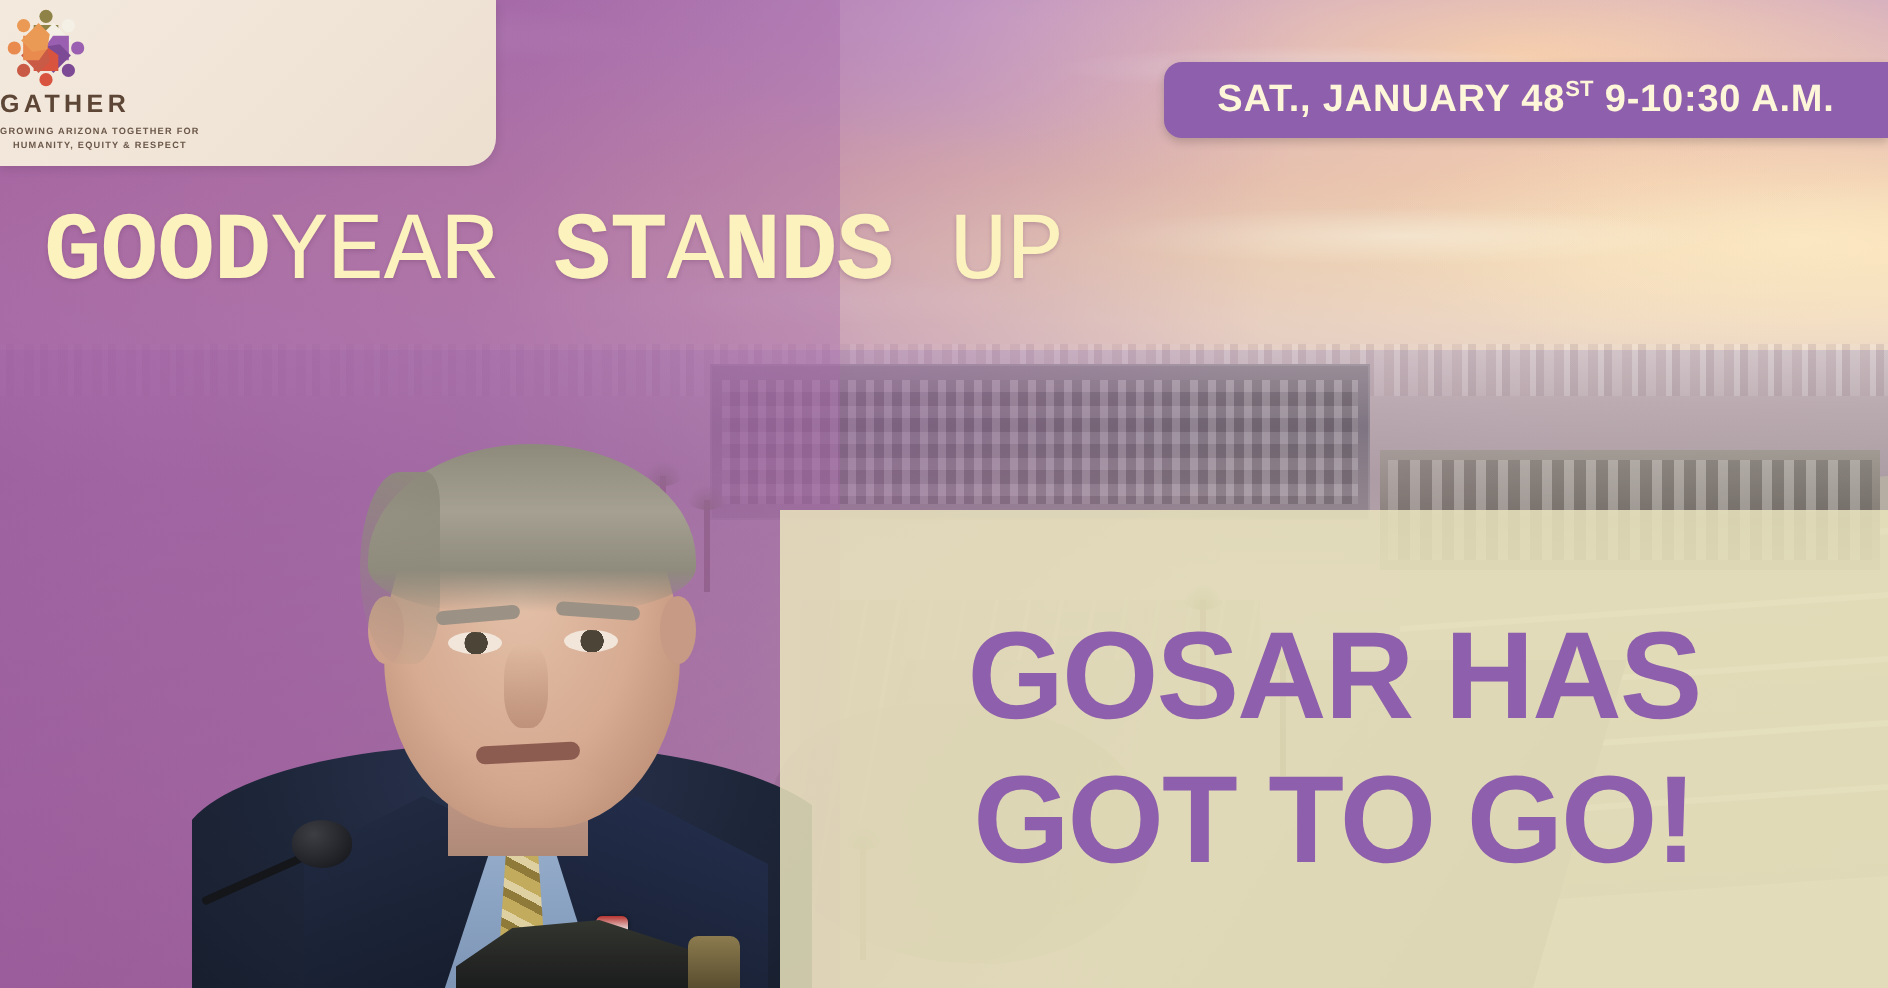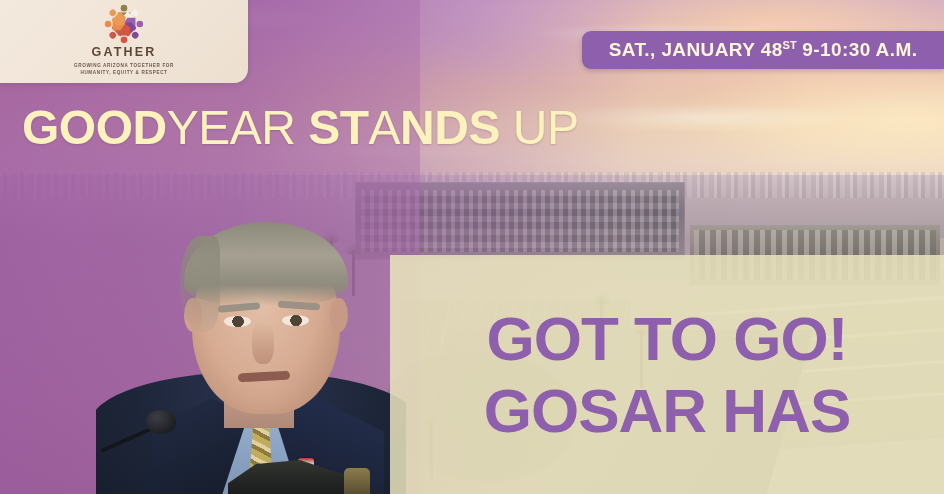--- a/index.html
+++ b/index.html
@@ -106,21 +106,21 @@
     position:absolute;left:0;top:0;width:420px;height:494px;
     background:linear-gradient(180deg, rgba(160,95,165,.30) 0%, rgba(168,104,170,.42) 40%, rgba(150,80,150,.50) 100%);
   }
 
   
   .logo-card{
     position:absolute;left:0;top:0;width:248px;height:83px;
     background:linear-gradient(135deg,#f3e9dd 0%, #f0e4d6 60%, #ecdfd0 100%);
     border-bottom-right-radius:14px;
     box-shadow:0 1px 6px rgba(0,0,0,.12);
-    display:flex;flex-direction:column;align-items:center;justify-content:flex-start;
+    display:flex;flex-direction:column;align-items:flex-start;justify-content:flex-start;
     padding-top:2px;box-sizing:border-box;
   }
   .logo-mark{width:46px;height:44px;display:block;}
   .logo-word{
     font-size:12.5px;font-weight:bold;letter-spacing:2.2px;color:#5d4636;
     margin-top:0px;line-height:1;
   }
   .logo-tag{
     font-size:4.6px;font-weight:bold;letter-spacing:.62px;color:#6b584a;
     text-align:center;line-height:1.55;margin-top:3px;white-space:pre-line;
@@ -134,21 +134,21 @@
     display:flex;align-items:center;justify-content:center;
     box-shadow:0 2px 5px rgba(0,0,0,.18);
   }
   .date-text{
     color:#fdf6d8;font-size:19px;font-weight:bold;letter-spacing:.4px;
     white-space:nowrap;
   }
   .date-text sup{font-size:11px;vertical-align:super;letter-spacing:0;}
 
   
-  .head-wrap{position:absolute;left:22px;top:104px;}
+  .head-wrap{position:absolute;left:22px;top:104px;font-family:Liberation Mono, monospace;}
   .head1{
     font-size:48px;line-height:.98;color:#fbf2bd;white-space:nowrap;
     letter-spacing:-.5px;
     text-shadow:0 1px 2px rgba(90,50,90,.25);
   }
   .head2{
     font-size:47px;line-height:1.02;color:#fbf2bd;white-space:nowrap;
     margin-top:8px;letter-spacing:-.3px;
     text-shadow:0 1px 2px rgba(90,50,90,.25);
   }
@@ -372,18 +372,18 @@
     <div class="mic1">
       <div class="stem"></div>
         <div class="head"></div>
     </div>
     <div class="mic2"></div>
     <div class="mic3"></div>
   </div>
 
   <div class="cta-panel">
     <div class="cta-text">
+      <div class="cta-line">GOSAR HAS</div>
       <div class="cta-line">GOT TO GO!</div>
-      <div class="cta-line">GOSAR HAS</div>
     </div>
   </div>
 
 </div>
 
 </body></html>

